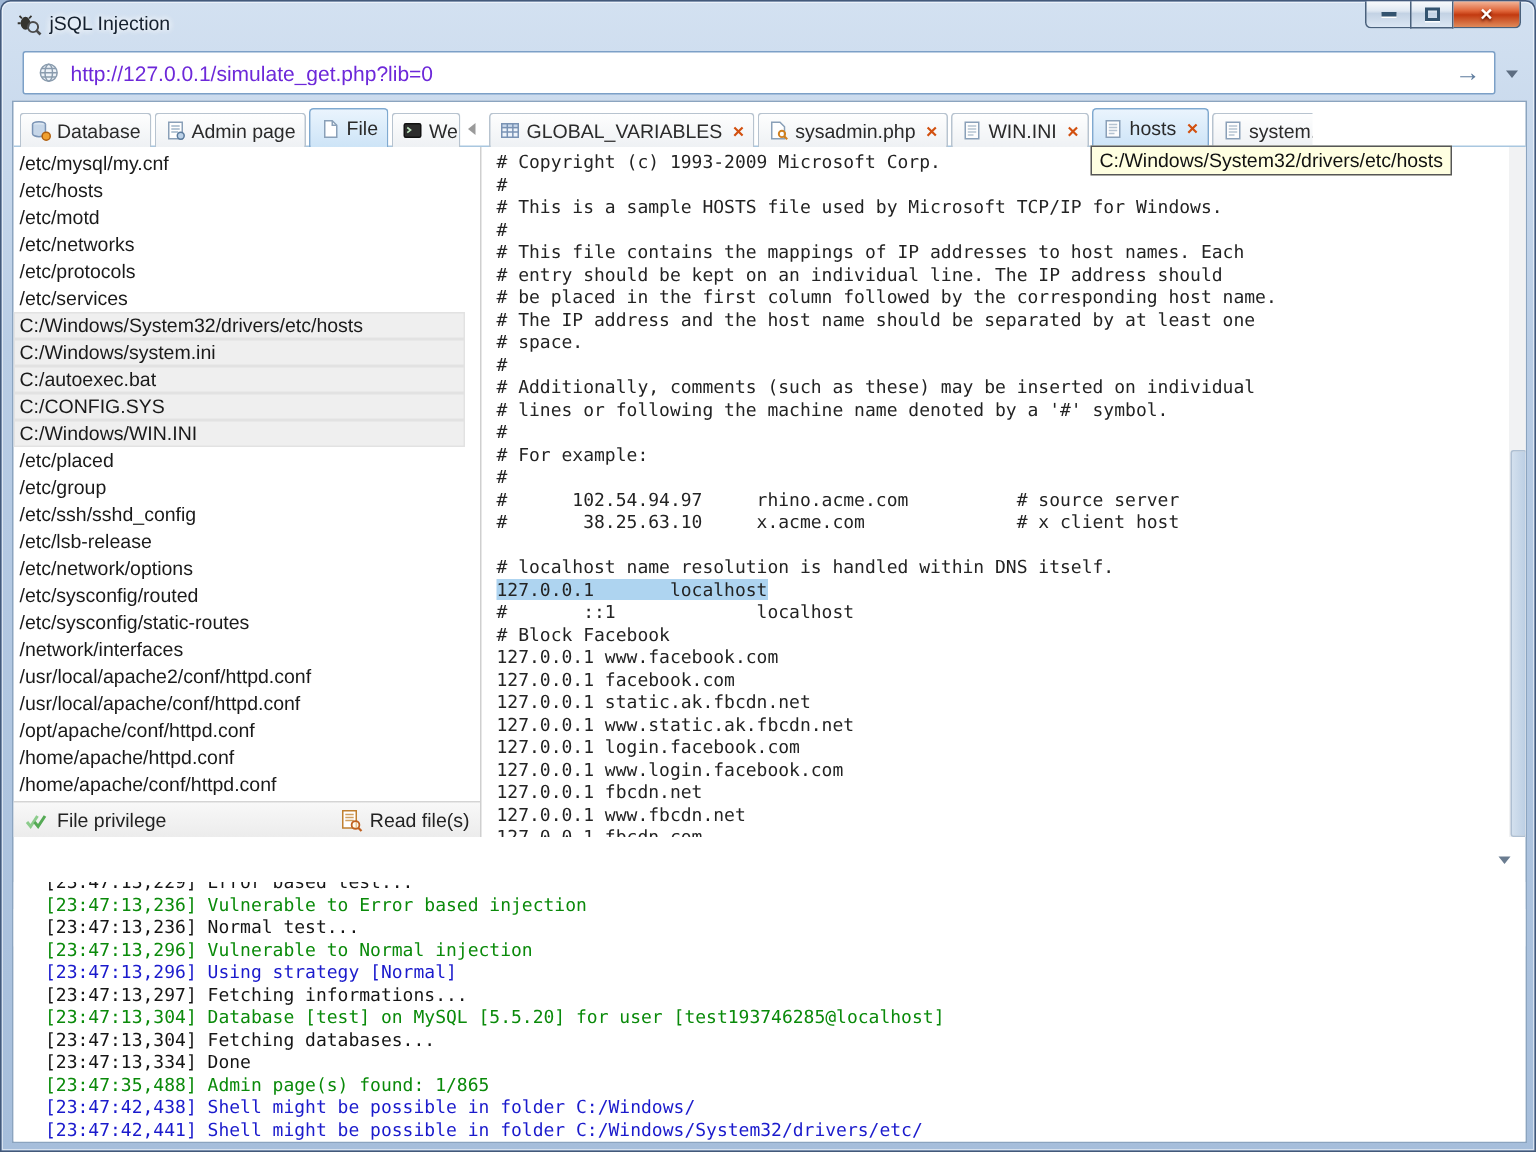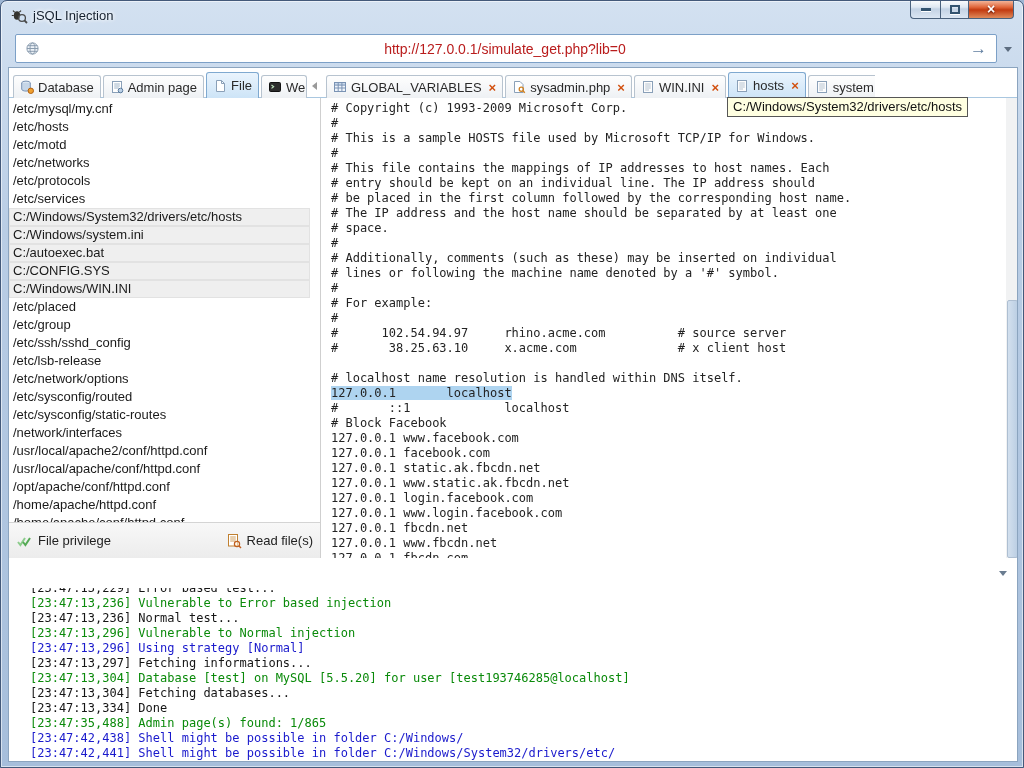--- a/index.html
+++ b/index.html
@@ -23,22 +23,22 @@
   .win-btn.max { width:29px; }
   .win-btn.close { width:45px; border-radius:0 0 4px 0; border-left:none;
     background:linear-gradient(#f5c0a6,#e0663a 40%,#c23a10 55%,#e08a5a); }
   .glyph-min { width:10px; height:3px; background:#33536f; box-shadow:0 1px 0 #fff; }
   .glyph-max { width:10px; height:9px; border:2px solid #33536f; box-shadow:0 1px 0 #fff; background:transparent; }
   .glyph-close { color:#fff; font-size:14px; font-weight:bold; text-shadow:0 1px 2px #5a1000; line-height:1; }
 
   
   .url-wrap { position:absolute; left:14px; top:33px; width:982px; height:29px; background:#fff;
     border:1px solid #7ca0c7; border-radius:2px; display:flex; align-items:center; padding:0 9px; gap:7px; }
-  .url-input { flex:1; border:none; outline:none; font-size:14px; color:#b91c1c; background:transparent;
-    font-family:"Liberation Sans",sans-serif;text-align:center; }
+  .url-input { flex:1; border:none; outline:none; font-size:14px; color:#6d28d9; background:transparent;
+    font-family:"Liberation Sans",sans-serif; }
   .go-arrow { color:#5f7d9f; font-size:17px; line-height:1; cursor:default; }
   .url-dd { position:absolute; left:1003px; top:46px; width:0; height:0;
     border-left:4px solid transparent; border-right:4px solid transparent; border-top:5px solid #5d6d80; }
 
   
   .content { position:absolute; left:7px; top:66px; width:1010px; height:695px; background:#fff;
     border:1px solid #8ba4bf; overflow:hidden; }
 
   .tabs-underline { position:absolute; left:0; top:29px; width:1010px; height:1px; background:#a9c7e0; }
   .tab-strip { position:absolute; top:4px; height:26px; display:flex; align-items:flex-end; overflow:hidden; }
@@ -53,21 +53,21 @@
   .tab-close { color:#d2500f; font-weight:bold; font-size:13px; margin-left:3px; line-height:1; }
   .tab-arrows { display:flex; gap:7px; align-items:center; margin:0 3px 8px 3px; flex-shrink:0; }
   .tri-l { width:0;height:0;border-top:4px solid transparent;border-bottom:4px solid transparent;border-right:5px solid #9a9a9a; }
   .icn svg { display:block; }
 
   
   .file-panel { position:absolute; left:0; top:30px; width:312px; height:460px; border-right:1px solid #cfcfcf; }
   .file-list { position:absolute; left:0; top:0; right:10px; height:436px; overflow:hidden; padding-top:2px; }
   .file-item { height:18px; line-height:18px; padding-left:4px; font-size:13px; color:#1a1a1a; white-space:nowrap; overflow:hidden; }
   .file-item.selected { background:#efefef; outline:1px solid #e2e2e2; outline-offset:-1px; }
-  .file-footer { position:absolute; left:0; bottom:0; right:0; height:36px;
+  .file-footer { position:absolute; left:0; bottom:0; right:0; height:24px;
     background:linear-gradient(#f8f8f8,#ececec); border-top:1px solid #d4d4d4;
     display:flex; align-items:center; padding:0 7px; font-size:13px; color:#222; }
   .footer-left { display:flex; align-items:center; gap:6px; }
   .read-files { margin-left:auto; display:flex; align-items:center; gap:5px; }
 
   
   .hosts-pane { position:absolute; left:317px; top:30px; width:693px; height:460px; overflow:hidden; background:#fff; }
   .hosts-text { position:absolute; left:5px; top:3px; right:15px; font:12px "DejaVu Sans Mono",monospace;
     line-height:15px; color:#232323; white-space:pre; }
   .hosts-line { height:15px; }

